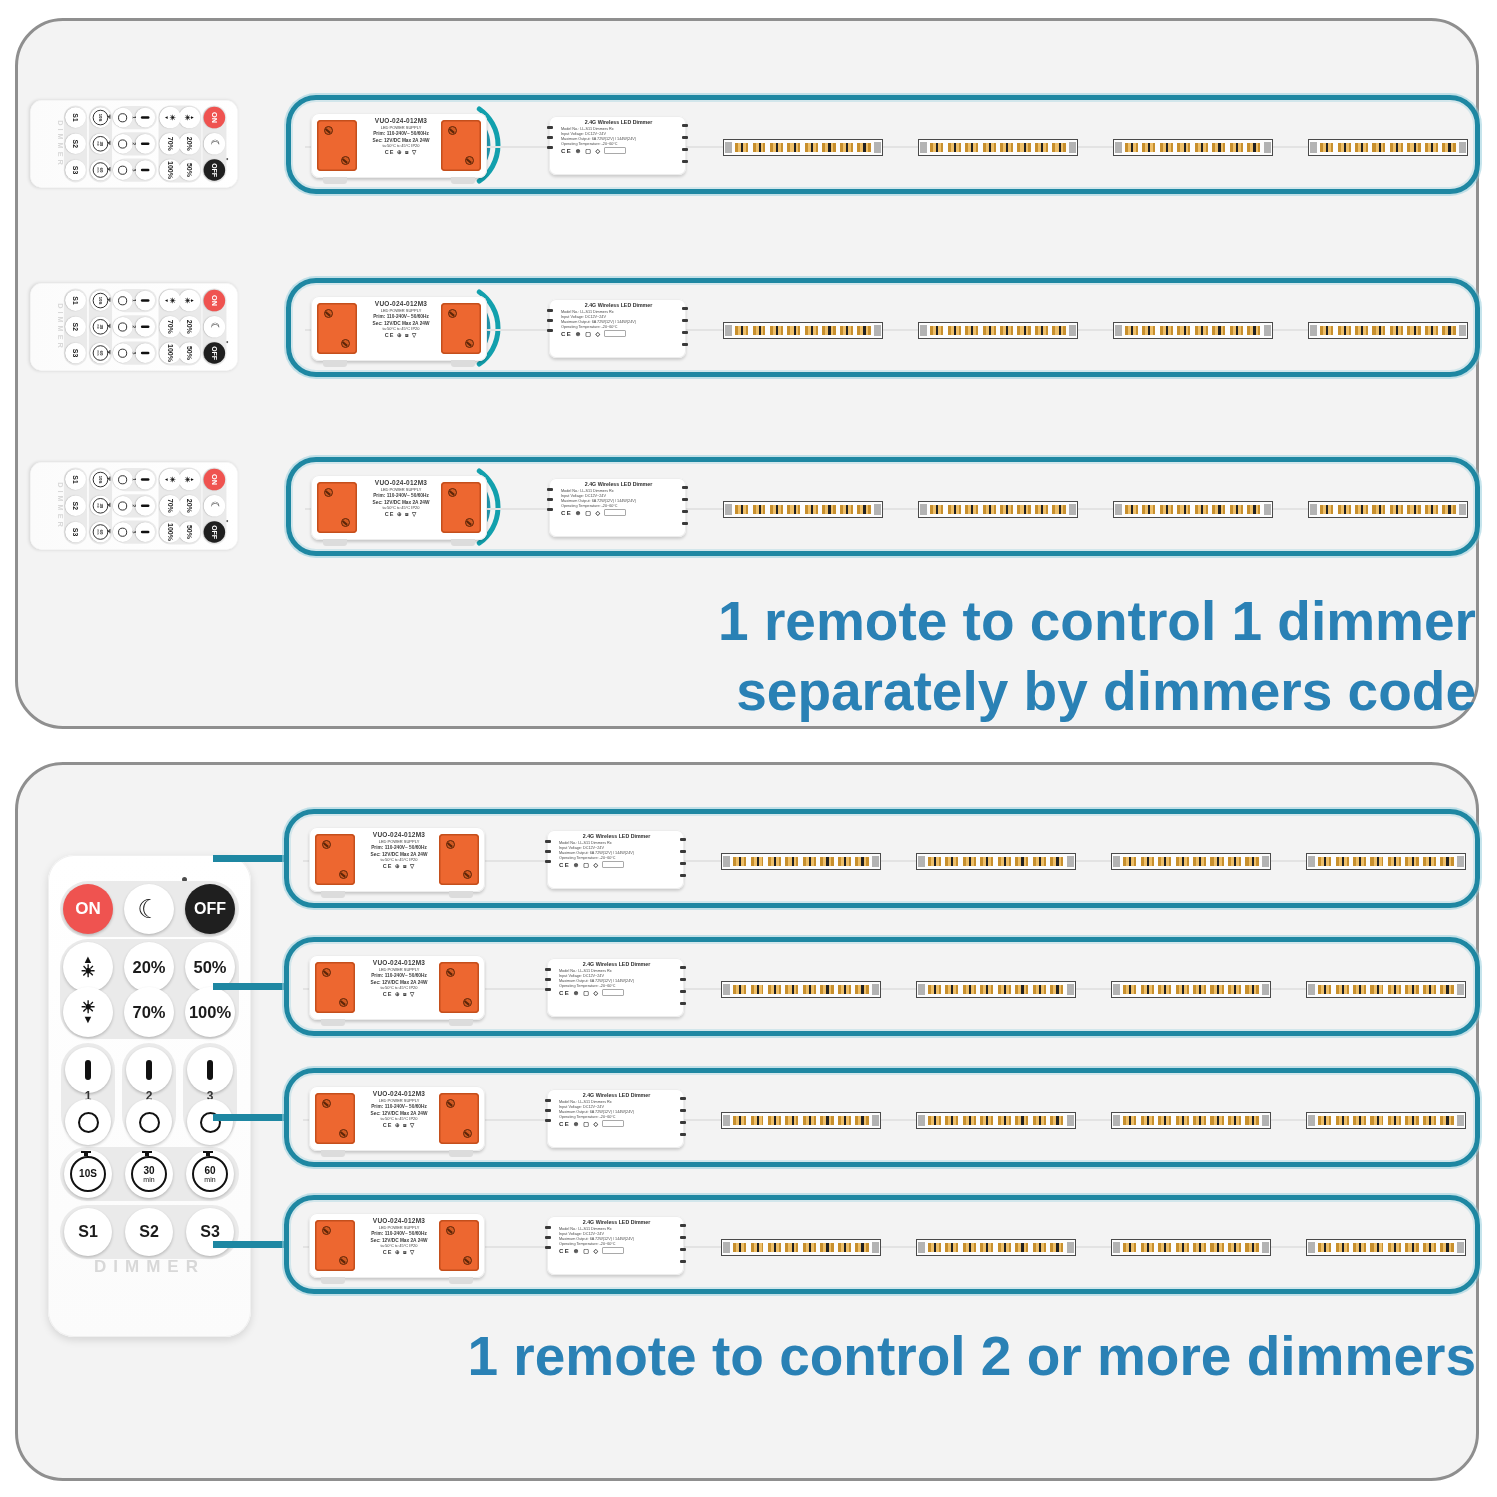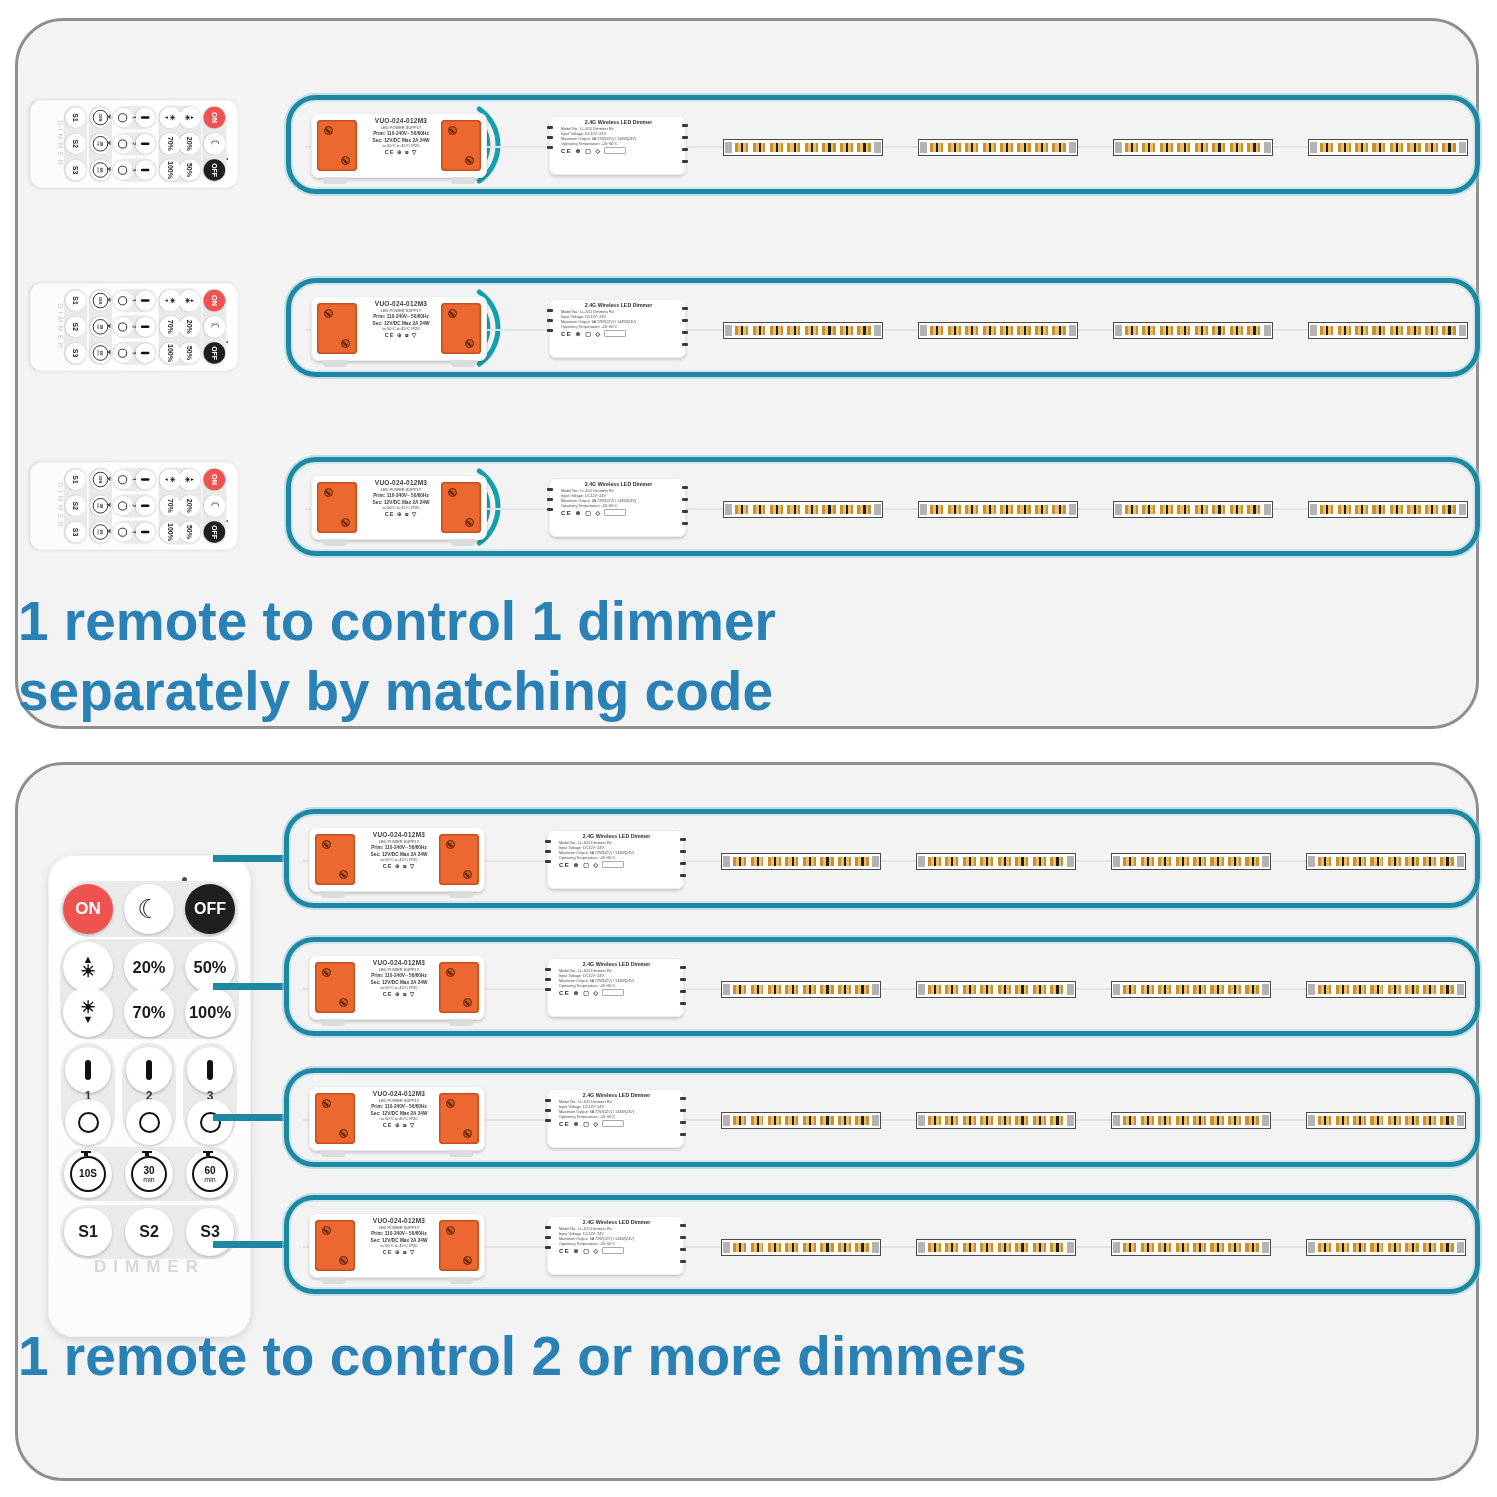--- a/index.html
+++ b/index.html
@@ -5,21 +5,21 @@
   html,body{margin:0;padding:0;background:#fff;}
   .canvas{position:relative;width:1497px;height:1497px;background:#fff;overflow:hidden;
           font-family:"Liberation Sans",sans-serif;}
 
   
   .panel{position:absolute;left:15px;width:1464px;background:#f3f3f3;
          border:3px solid #8f8f8f;border-radius:48px;box-sizing:border-box;}
   .panel-top{top:18px;height:711px;}
   .panel-bottom{top:762px;height:719px;}
 
-  .caption{position:absolute;left:0;right:0;text-align:left;
+  .caption{position:absolute;left:0;right:0;text-align:right;
            color:#2a81b5;font-size:55px;font-weight:700;line-height:1.28;letter-spacing:0;}
   .panel-top .caption{top:565px;}
   .panel-bottom .caption{top:556px;}
 
   
   .device-rect{position:absolute;height:99px;border:5px solid #1e87a2;border-radius:30px;
                box-sizing:border-box;box-shadow:0 0 0 2px rgba(150,205,220,.55), inset 0 0 0 2px rgba(160,210,222,.4);}
   .panel-top .device-rect{left:268px;width:1194px;}
   .panel-bottom .device-rect{left:266px;width:1196px;}
 
@@ -553,21 +553,21 @@
             <div class="chips"></div>
           </div>
     <div class="strip st4">
             <div class="chips"></div>
           </div>
   </div>
 </div>
 
     <div class="caption">
       <div>1 remote to control 1 dimmer</div>
-      <div>separately by matching code</div>
+      <div>separately by dimmers code</div>
     </div>
   </section>
 
   <section class="panel panel-bottom">
 
     <div class="remote big-remote-slot" style="position:absolute;left:30px;top:90px;width:203px;height:482px;background:none;box-shadow:none;border-radius:0;">
     </div>
     <span style="position:absolute;left:30px;top:90px;">
   <div class="remote">
     <span class="leddot"></span>

